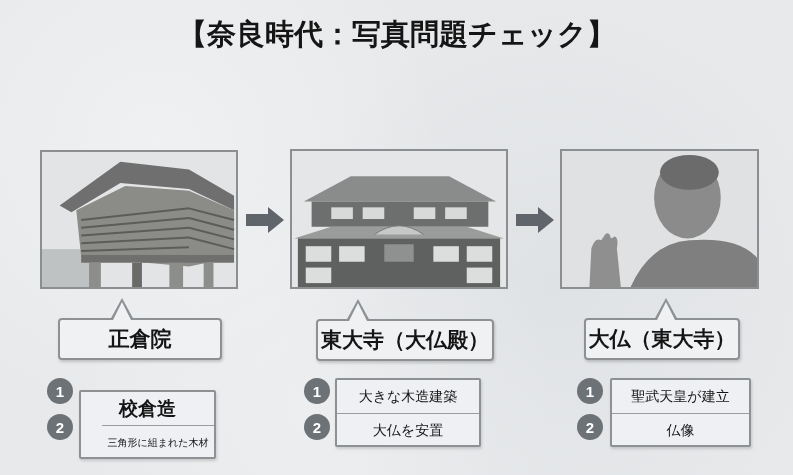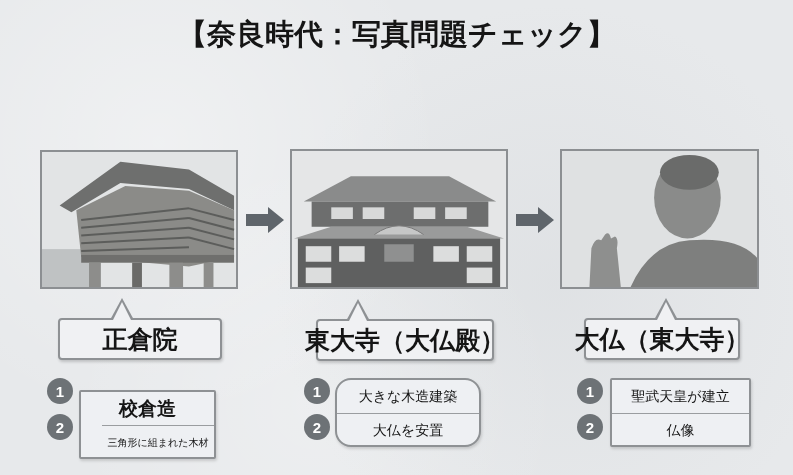--- a/index.html
+++ b/index.html
@@ -22,21 +22,21 @@
     position: absolute; border: 2px solid #8c8f92; box-sizing: border-box;
     background: #d9dbdc; overflow: hidden;
   }
   .photo svg { display: block; width: 100%; height: 100%; }
   .arrow { position: absolute; width: 38px; height: 26px; }
   .bubble {
     position: absolute; height: 42px; background: #f0f1f3;
     border: 2px solid #8e9194; border-radius: 4px; box-sizing: border-box;
     box-shadow: 1px 2px 3px rgba(0,0,0,0.18);
     display: flex; align-items: center; justify-content: center;
-    font-size: 25px; font-weight: 600; color: #151515; white-space: nowrap;
+    font-size: 21px; font-weight: 600; color: #151515; white-space: nowrap;
   }
   .bubble .tail-outer {
     position: absolute; top: -22px; width: 0; height: 0;
     border-left: 12px solid transparent; border-right: 12px solid transparent;
     border-bottom: 22px solid #8e9194;
   }
   .bubble .tail-inner {
     position: absolute; top: -18px; width: 0; height: 0;
     border-left: 10px solid transparent; border-right: 10px solid transparent;
     border-bottom: 20px solid #f0f1f3;
@@ -156,21 +156,21 @@
 
 <div class="num" style="left:47px; top:378px;">1</div>
 <div class="num" style="left:47px; top:414px;">2</div>
 <div class="facts" style="left:79px; top:390px; width:137px; height:69px;">
   <div class="fact-row" style="font-size:19px; font-weight:600;">校倉造</div>
   <div class="fact-row" style="font-size:10px;margin-left:21px;">三角形に組まれた木材</div>
 </div>
 
 <div class="num" style="left:304px; top:378px;">1</div>
 <div class="num" style="left:304px; top:414px;">2</div>
-<div class="facts" style="left:335px; top:378px; width:146px; height:69px;border-radius:16px;">
+<div class="facts" style="left:335px; top:378px; width:146px; height:69px;">
   <div class="fact-row" style="font-size:14px;">大きな木造建築</div>
   <div class="fact-row" style="font-size:14px;">大仏を安置</div>
 </div>
 
 <div class="num" style="left:577px; top:378px;">1</div>
 <div class="num" style="left:577px; top:414px;">2</div>
 <div class="facts" style="left:610px; top:378px; width:141px; height:69px;">
   <div class="fact-row" style="font-size:14px;">聖武天皇が建立</div>
   <div class="fact-row" style="font-size:14px;">仏像</div>
 </div>

